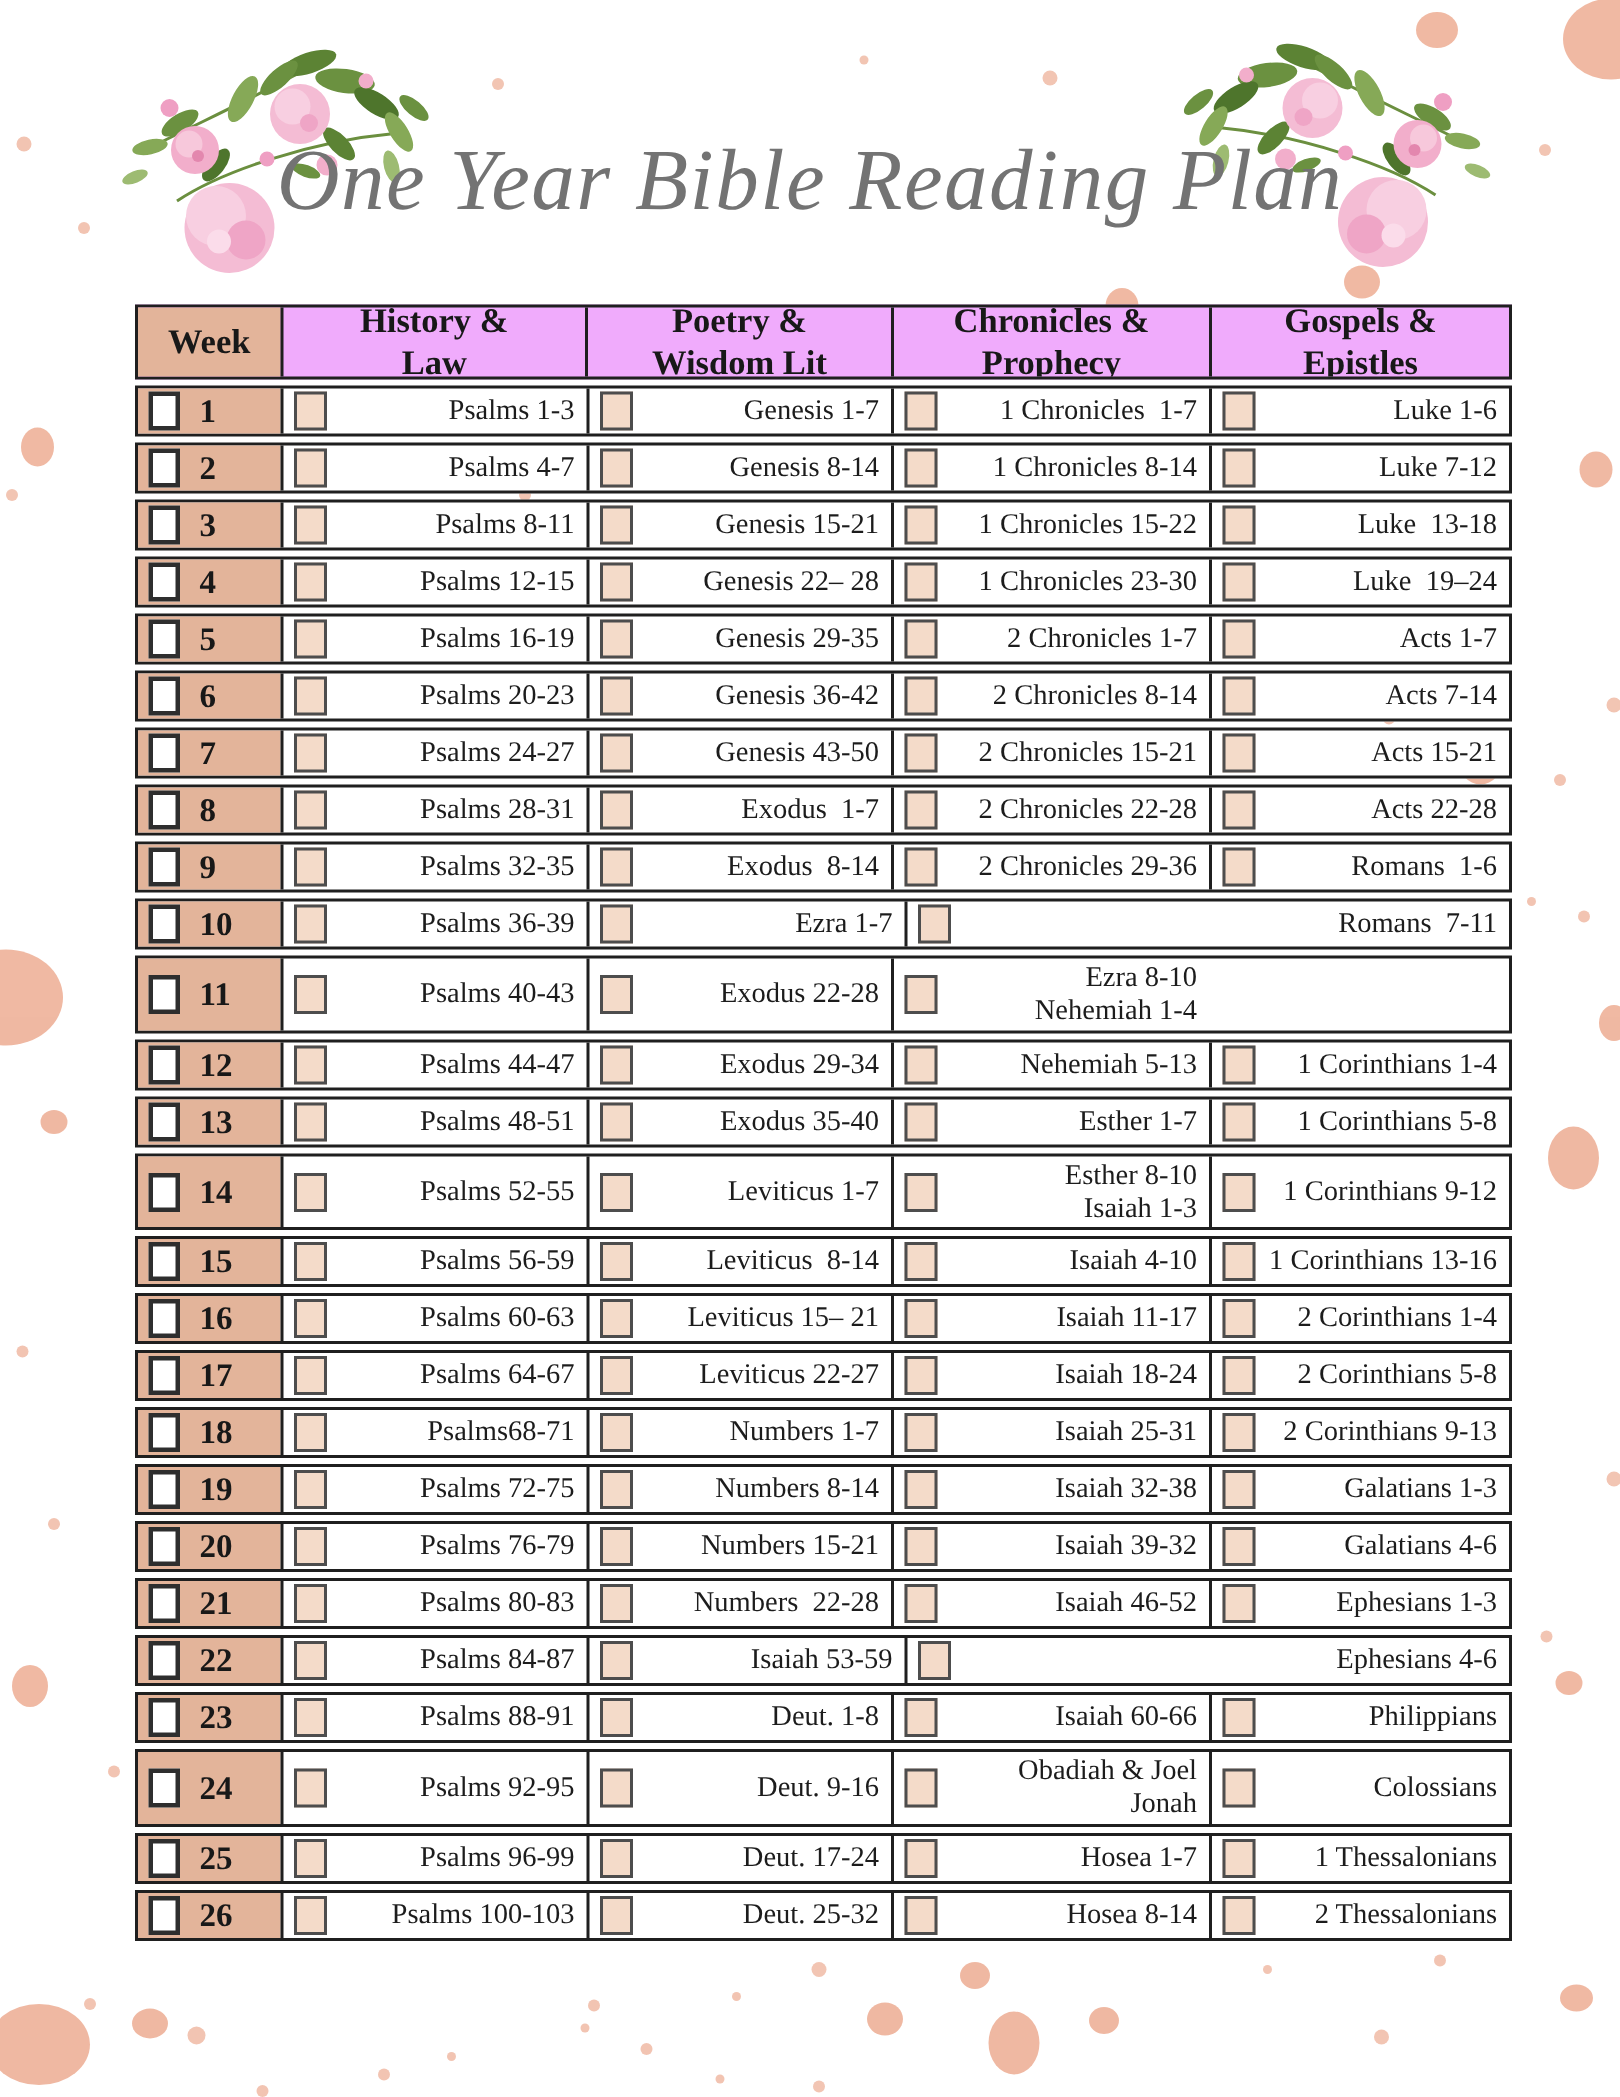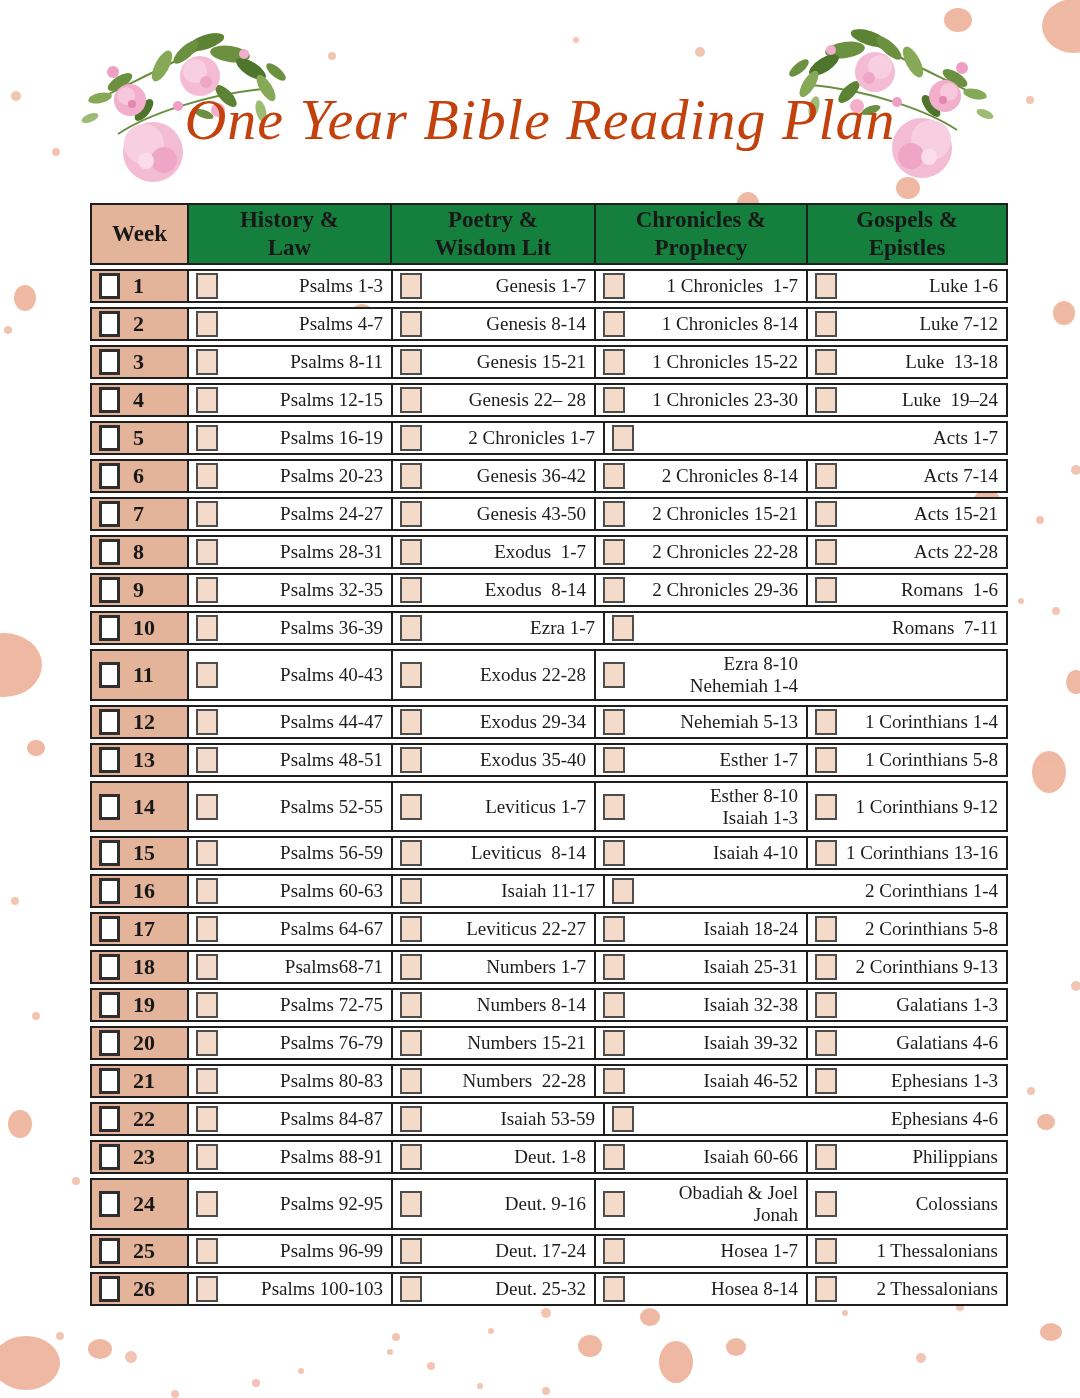--- a/index.html
+++ b/index.html
@@ -4,25 +4,25 @@
 <style>
   html,body{margin:0;padding:0;}
   body{width:1080px;height:1398px;background:#ffffff;font-family:"Liberation Serif", serif;}
   .page{position:relative;width:1080px;height:1398px;overflow:hidden;background:#ffffff;}
   .splatters{position:absolute;left:0;top:0;width:1080px;height:1398px;z-index:0;}
   .flowers{position:absolute;z-index:2;width:235px;height:190px;}
   .flowers.left{left:58px;top:14px;}
   .flowers.right{left:782px;top:10px;transform:scaleX(-1);}
   .title{position:absolute;z-index:3;top:86px;left:0;right:0;margin:0;text-align:center;
          font-family:"Liberation Serif", serif;font-style:italic;font-weight:normal;
-         font-size:58px;color:#c2410c;letter-spacing:1px;}
+         font-size:58px;color:#737373;letter-spacing:1px;}
   .plan-table{position:absolute;z-index:4;left:90px;top:203px;width:918px;}
   .row{display:flex;align-items:stretch;border:2px solid #1f1f1f;background:#ffffff;
        margin-bottom:4px;box-sizing:border-box;}
-  .header-row{height:62px;background:#15803d;}
+  .header-row{height:50px;background:#f0abfc;}
   .cell{display:flex;align-items:center;border-left:2px solid #1f1f1f;box-sizing:border-box;overflow:hidden;}
   .cell:first-child{border-left:none;}
   .week-col{flex:0 0 95px;background:#e3b49a;}
   .col-poetry{flex:0 0 204px;}
   .col-history{flex:0 0 203px;}
   .col-chronicles{flex:0 0 212px;}
   .col-gospels{flex:1 1 auto;justify-content:space-between;}
   .header-cell{justify-content:center;text-align:center;font-weight:bold;font-size:23px;
                line-height:1.2;white-space:pre-line;color:#181818;}
   .body-row{min-height:34px;}
@@ -285,20 +285,24 @@
 
     <div class="row body-row">
       <div class="cell week-col">
         <span class="cb cb-white"></span>
         <span class="week-num">5</span>
       </div>
       <div class="cell col-poetry">
         <span class="cb cb-peach"></span>
         <span class="reading">Psalms 16-19</span>
       </div>
+      <div class="cell col-history">
+        <span class="cb cb-peach"></span>
+        <span class="reading">Genesis 29-35</span>
+      </div>
       <div class="cell col-chronicles">
         <span class="cb cb-peach"></span>
         <span class="reading">2 Chronicles 1-7</span>
       </div>
       <div class="cell col-gospels">
         <span class="cb cb-peach"></span>
         <span class="reading">Acts 1-7</span>
       </div>
     </div>
 
@@ -528,20 +532,24 @@
 
     <div class="row body-row">
       <div class="cell week-col">
         <span class="cb cb-white"></span>
         <span class="week-num">16</span>
       </div>
       <div class="cell col-poetry">
         <span class="cb cb-peach"></span>
         <span class="reading">Psalms 60-63</span>
       </div>
+      <div class="cell col-history">
+        <span class="cb cb-peach"></span>
+        <span class="reading">Leviticus 15– 21</span>
+      </div>
       <div class="cell col-chronicles">
         <span class="cb cb-peach"></span>
         <span class="reading">Isaiah 11-17</span>
       </div>
       <div class="cell col-gospels">
         <span class="cb cb-peach"></span>
         <span class="reading">2 Corinthians 1-4</span>
       </div>
     </div>
 

